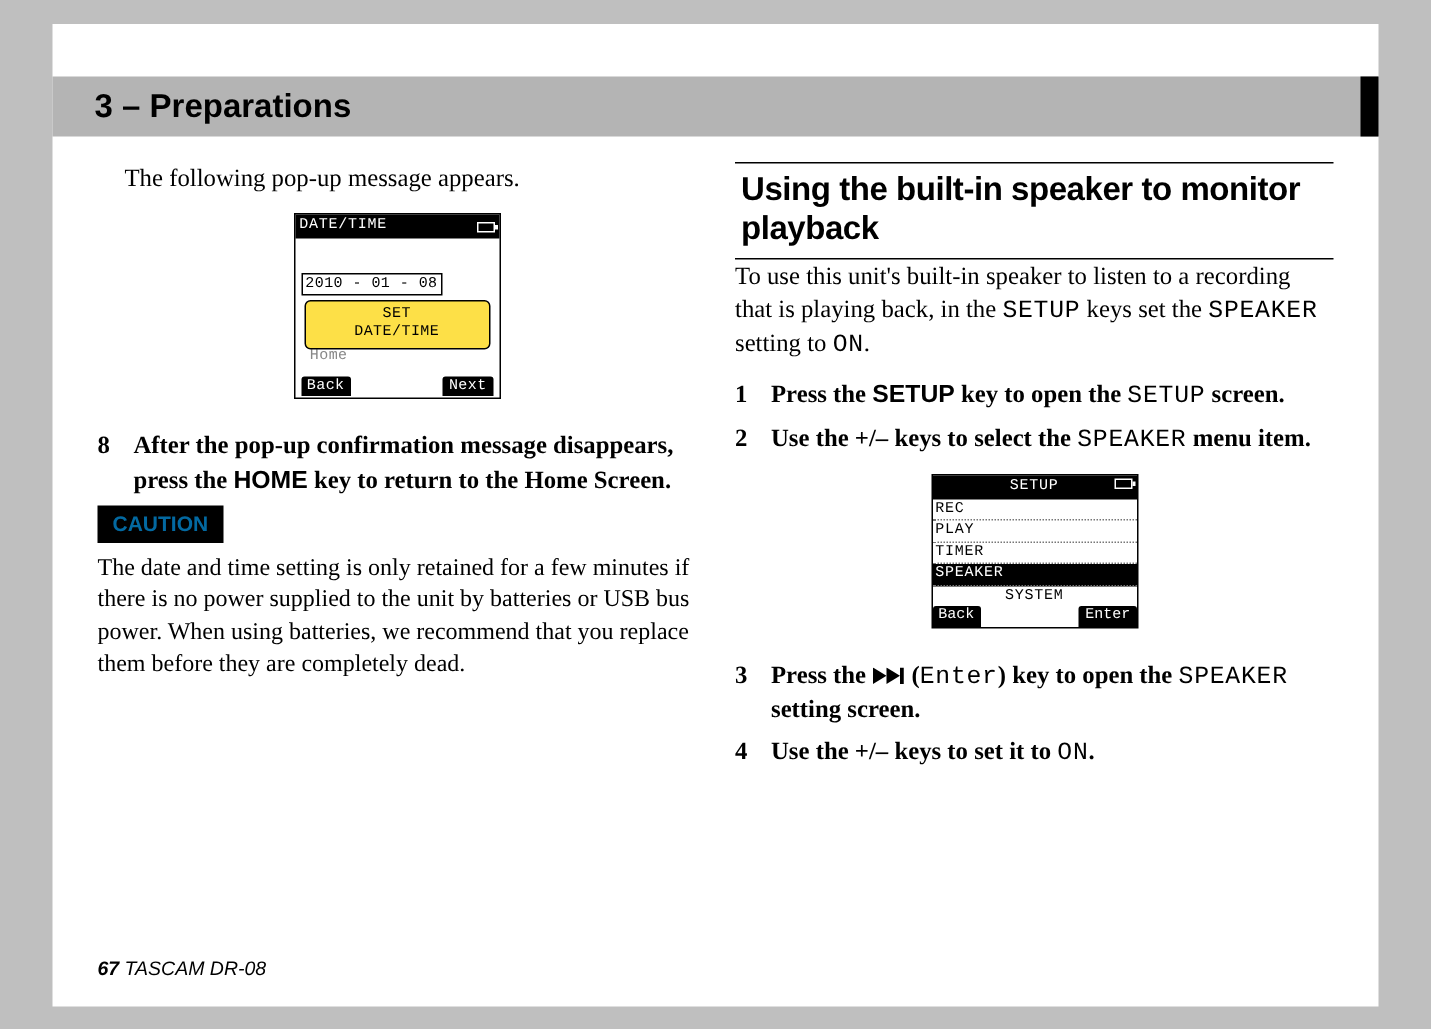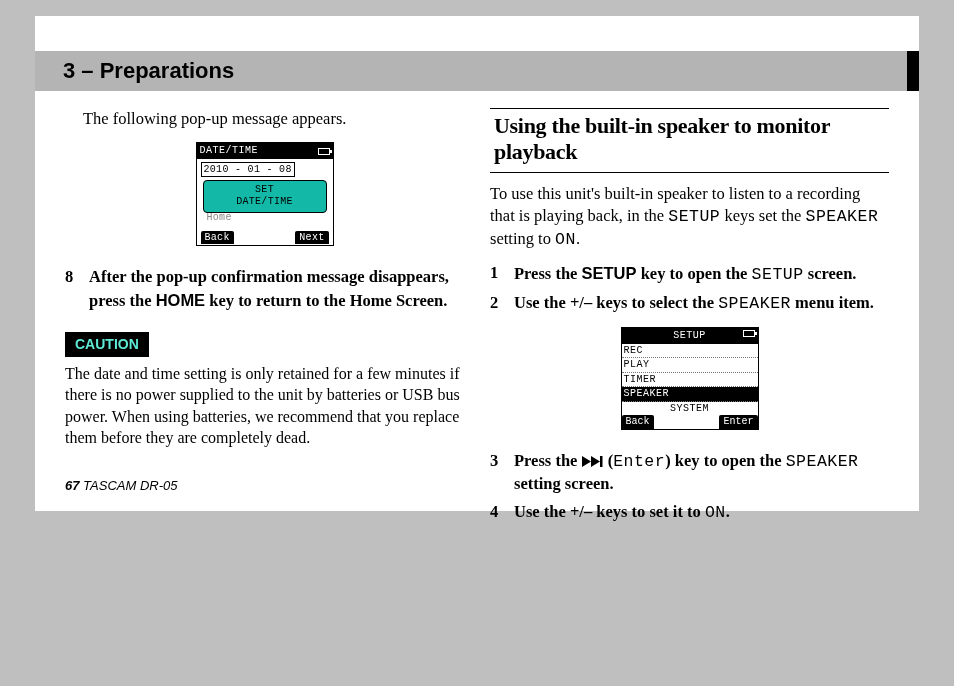--- a/index.html
+++ b/index.html
@@ -9,21 +9,21 @@
     background: #bfbfbf;
     font-family: Georgia, 'Times New Roman', serif;
     position: relative;
     overflow: hidden;
   }
   .page {
     position: absolute;
     left: 35px;
     top: 16px;
     width: 884px;
-    height: 495px;
+    height: 655px;
     background: #fff;
   }
   .header-bar {
     position: absolute;
     left: 0;
     top: 35px;
     width: 100%;
     height: 40px;
     background: #b4b4b4;
     padding-left: 28px;
@@ -100,32 +100,33 @@
     padding: 3px 4px 1px;
     font-family: 'Courier New', monospace;
     font-size: 10px;
     letter-spacing: 0.3px;
     text-align: left;
   }
   .lcd-date {
     border: 1px solid #000;
     display: inline-block;
     padding: 0 2px;
+    margin-top: 20px;
   }
   .popup-box {
     border: 1.5px solid #000;
     border-radius: 4px;
     margin: 3px 2px 2px;
     padding: 3px 0 4px;
     text-align: center;
     font-family: 'Courier New', monospace;
     font-size: 10px;
     line-height: 1.2;
     position: relative;
-    background: #14b8a6;
+    background: #fde047;
   }
   .lcd-faded {
     color: #888;
     font-family: 'Courier New', monospace;
     font-size: 10px;
     padding-left: 6px;
     margin-top: -4px;
   }
   .lcd-bottom {
     display: flex;
@@ -173,40 +174,39 @@
     font-weight: bold;
   }
   .lcd-font {
     font-family: 'Courier New', monospace;
     font-weight: normal;
     letter-spacing: 0.5px;
   }
   .caution-badge {
     display: inline-block;
     background: #000;
-    color: #5eead4;
+    color: #0369a1;
     font-family: Arial, Helvetica, sans-serif;
     font-weight: bold;
     font-size: 14px;
     padding: 3px 10px;
-    margin: 14px 0 6px;
+    margin: 0 0 6px;
   }
   .caution-text {
     font-size: 16px;
     line-height: 1.35;
   }
   .section-heading {
-    font-family: Liberation Serif, serif;
+    font-family: Liberation Sans, sans-serif;
     font-weight: bold;
     font-size: 22px;
     line-height: 1.2;
     border-top: 1px solid #000;
     border-bottom: 1px solid #000;
     padding: 4px 4px 6px;
-    margin-bottom: 10px;
     letter-spacing: -0.3px;
   }
   .intro-para {
     font-size: 16.5px;
     line-height: 1.35;
     margin-bottom: 10px;
   }
   .footer {
     position: absolute;
     left: 30px;
@@ -329,15 +329,15 @@
         <div class="step-num">4</div>
         <div class="step-text">
           <span>Use the +/– keys to set it to </span><span class="lcd-font">ON</span><span>.</span>
         </div>
       </div>
 
     </div>
   </div>
 
   <div class="footer">
-    <span class="pg">67</span><span> TASCAM  DR-05</span>
+    <span class="pg">67</span><span> TASCAM  DR-08</span>
   </div>
 </div>
 
 </body></html>

